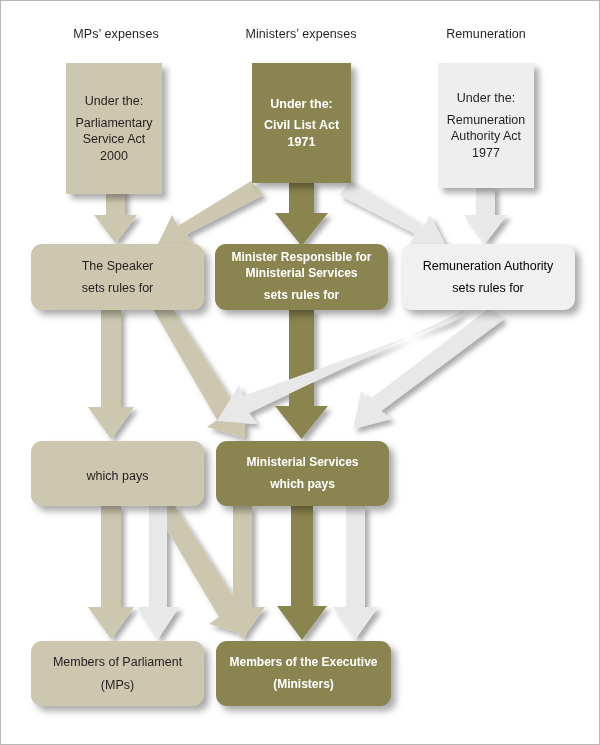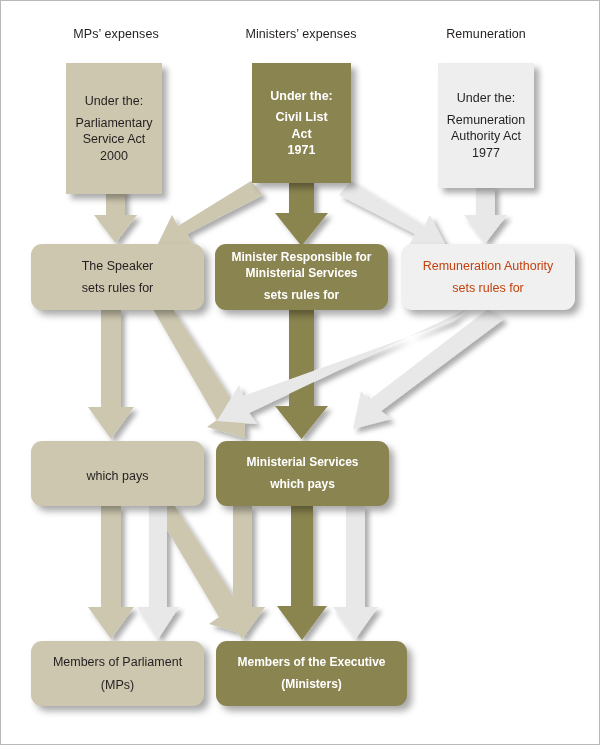--- a/index.html
+++ b/index.html
@@ -43,38 +43,38 @@
     justify-content: center;
     text-align: center;
     z-index: 5;
   }
   .node .line {
     display: block;
     line-height: 1.32;
   }
   
   .card {
-    padding: 6px 12px;
+    padding: 6px 4px;
     box-shadow: 5px 5px 6px rgba(0,0,0,0.33);
   }
   .card.khaki { background: #cdc7af; color: #231f20; }
   .card.olive { background: #8a8450; color: #ffffff; font-weight: bold; }
   .card.grey  { background: #eeeeee; color: #231f20; }
   .card .line { font-size: 12.5px; }
   .card .line.first { margin-bottom: 5px; }
 
   
   .rounded {
     border-radius: 11px;
     padding: 5px 8px;
     box-shadow: 5px 5px 7px rgba(0,0,0,0.34);
   }
   .rounded.khaki { background: #cdc7af; color: #231f20; }
   .rounded.olive { background: #8a8450; color: #ffffff; font-weight: bold; }
-  .rounded.grey  { background: #f0f0f0; color: #c2410c; }
+  .rounded.grey  { background: #f0f0f0; color: #000000; }
   .rounded .line { font-size: 12.5px; }
   .rounded .line.gap { margin-top: 6px; }
   .rounded.olive .line { font-size: 12px; }
 </style>
 </head>
 <body>
 
 <div id="page">
 
   <svg id="svg-layer" viewBox="0 0 600 745">
@@ -167,18 +167,18 @@
   <div class="node rounded olive" style="left:215px; top:440px; width:173px; height:65px;">
     <span class="line">Ministerial Services</span>
     <span class="line gap">which pays</span>
   </div>
 
   <div class="node rounded khaki" style="left:30px; top:640px; width:173px; height:65px;">
     <span class="line">Members of Parliament</span>
     <span class="line gap">(MPs)</span>
   </div>
 
-  <div class="node rounded olive" style="left:215px; top:640px; width:191px; height:65px;">
+  <div class="node rounded olive" style="left:215px; top:640px; width:175px; height:65px;">
     <span class="line">Members of the Executive</span>
     <span class="line gap">(Ministers)</span>
   </div>
 
 </div>
 
 </body></html>

